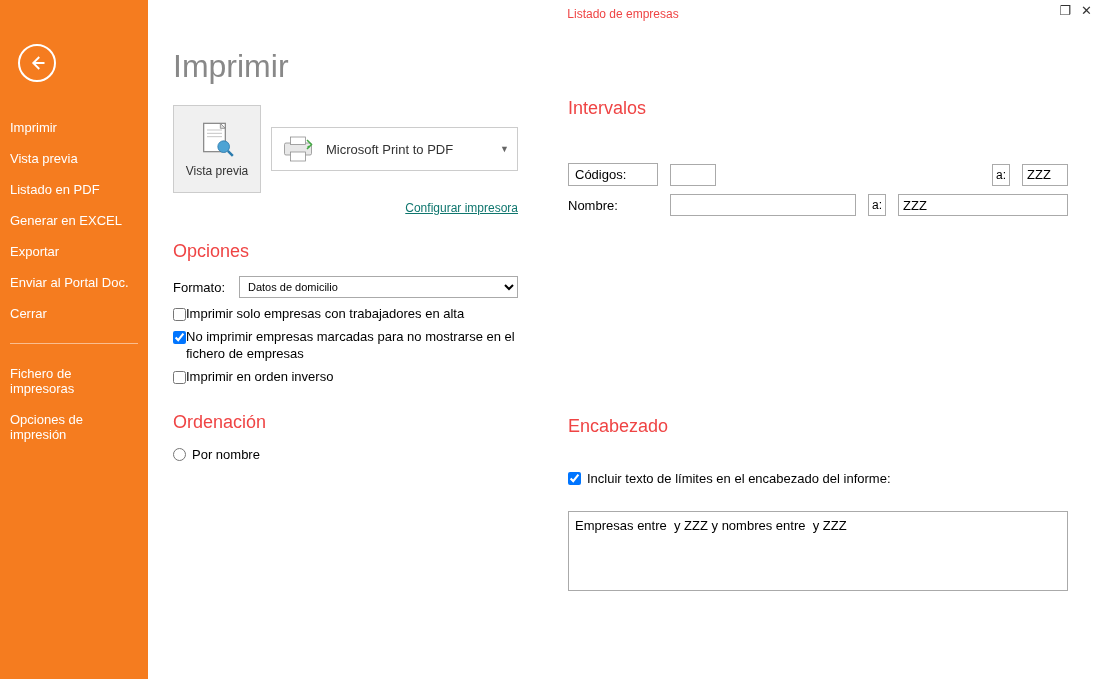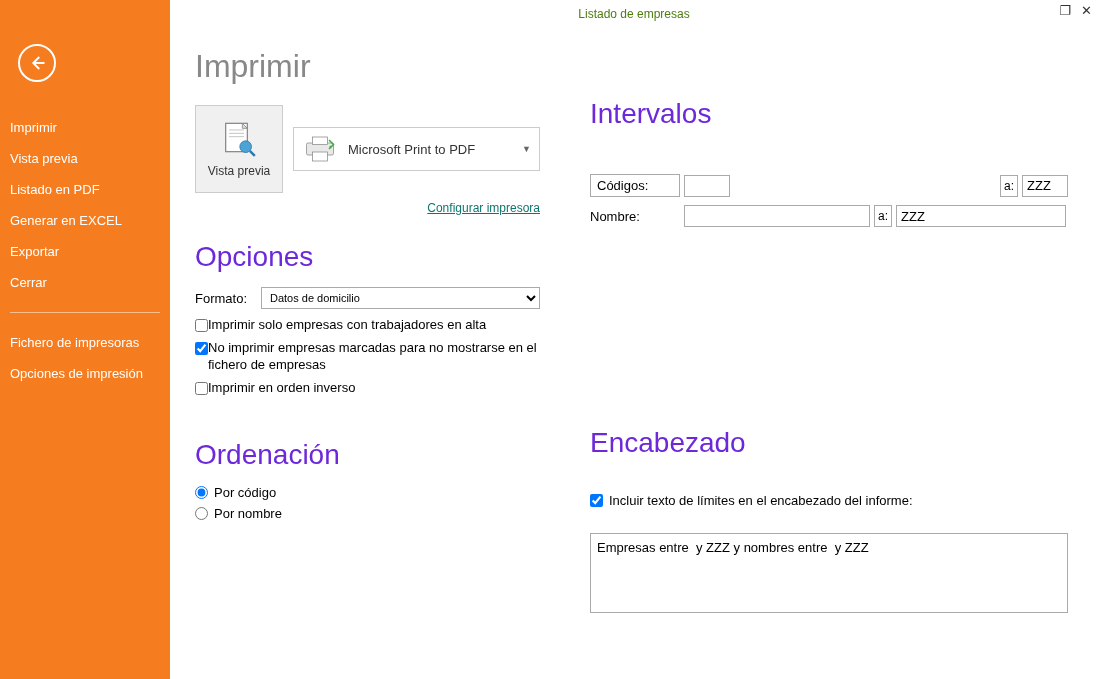--- a/index.html
+++ b/index.html
@@ -6,30 +6,30 @@
 body { width: 1098px; height: 679px; display: flex; background: #fff; overflow: hidden; }
 
 .sidebar { width: 170px; height: 679px; background: #f57c1f; color: #fff; padding: 14px 0 0 0; }
 .back-circle { width: 38px; height: 38px; border: 2px solid #fff; border-radius: 50%; display: flex; align-items: center; justify-content: center; margin: 30px 0 30px 18px; cursor: pointer; }
 .back-circle svg { width: 18px; height: 18px; }
 .nav-item { padding: 8px 10px; font-size: 13px; cursor: pointer; }
 .nav-divider { border-top: 1px solid rgba(255,255,255,0.5); margin: 14px 10px; }
 
 .main { flex: 1; display: flex; flex-direction: column; }
 .titlebar { height: 28px; display: flex; align-items: center; position: relative; }
-.titlebar-title { flex: 1; text-align: center; font-size: 12px; color: #4d7c0f; }
+.titlebar-title { flex: 1; text-align: center; font-size: 12px; color: #ef4444; }
 .titlebar-controls { position: absolute; right: 6px; top: 4px; display: flex; gap: 10px; }
 .titlebar-controls span { font-size: 13px; cursor: pointer; color: #333; line-height: 1; }
 
 .content { flex: 1; padding: 20px 30px 20px 25px; display: flex; gap: 50px; }
 .left-col { width: 345px; }
 .right-col { flex: 1; }
 
 h1 { font-size: 32px; font-weight: 300; color: #888; margin-bottom: 20px; }
-h2 { font-size: 28px; font-weight: 400; color: #6d28d9; margin-bottom: 14px; margin-top: 16px; }
+h2 { font-size: 18px; font-weight: 400; color: #ef4444; margin-bottom: 14px; }
 
 .preview-row { display: flex; gap: 10px; align-items: stretch; margin-bottom: 8px; }
 .preview-btn { width: 88px; height: 88px; background: #f0f0f0; border: 1px solid #ccc; display: flex; flex-direction: column; align-items: center; justify-content: center; gap: 4px; cursor: pointer; }
 .preview-btn svg { width: 40px; height: 40px; }
 .preview-btn-label { font-size: 12px; color: #333; }
 
 .printer-select { flex: 1; border: 1px solid #ccc; display: flex; align-items: center; padding: 0 8px; gap: 10px; height: 44px; align-self: center; cursor: pointer; }
 .printer-select svg { width: 36px; height: 28px; }
 .printer-name { font-size: 13px; color: #333; flex: 1; }
 .dropdown-arrow { font-size: 9px; color: #666; }
@@ -39,21 +39,21 @@
 .form-row { display: flex; align-items: center; gap: 8px; margin-bottom: 8px; font-size: 13px; }
 .form-row label { min-width: 58px; }
 .form-row select { flex: 1; height: 22px; border: 1px solid #aaa; font-size: 11px; padding: 0 4px; background: #fff; }
 
 .checkbox-row { display: flex; align-items: flex-start; margin-bottom: 6px; font-size: 13px; line-height: 1.3; }
 .checkbox-row input { margin-top: 2px; }
 
 .radio-row { display: flex; align-items: center; gap: 6px; margin-bottom: 6px; font-size: 13px; }
 
 .intervals { margin-top: 50px; }
-.interval-row { display: flex; align-items: center; gap: 4px; margin-bottom: 8px; font-size: 13px; }
+.interval-row { display: flex; align-items: center; gap: 12px; margin-bottom: 8px; font-size: 13px; }
 .interval-label-box { border: 1px solid #aaa; padding: 3px 6px; min-width: 90px; cursor: pointer; }
 .interval-label-plain { min-width: 90px; padding: 3px 6px 3px 0; }
 .interval-row input[type=text] { border: 1px solid #aaa; height: 22px; padding: 0 4px; font-size: 13px; }
 .input-small { width: 46px; }
 .input-to-label { width: 18px; border: 1px solid #aaa; height: 22px; display: flex; align-items: center; justify-content: center; font-size: 12px; }
 .input-med { width: 46px; }
 .input-wide { width: 170px; }
 .input-xwide { width: 186px; }
 
 .header-section { margin-top: 200px; }
@@ -69,20 +69,21 @@
   <div class="back-circle">
     <svg viewBox="0 0 24 24" fill="none" stroke="#fff" stroke-width="2.5">
         <path d="M15 4 L7 12 L15 20 M7 12 H22"></path>
       </svg>
   </div>
   <div class="nav-item">Imprimir</div>
   <div class="nav-item">Vista previa</div>
   <div class="nav-item">Listado en PDF</div>
   <div class="nav-item">Generar en EXCEL</div>
   <div class="nav-item">Exportar</div>
+  <div class="nav-item">Enviar al Portal Doc.</div>
   <div class="nav-item">Cerrar</div>
   <div class="nav-divider"></div>
   <div class="nav-item">Fichero de impresoras</div>
   <div class="nav-item">Opciones de impresión</div>
 </div>
 
 <div class="main">
   <div class="titlebar">
     <div class="titlebar-title">Listado de empresas</div>
     <div class="titlebar-controls">
@@ -138,24 +139,20 @@
         <span>No imprimir empresas marcadas para no mostrarse en el fichero de empresas</span>
       </div>
       <div class="checkbox-row">
         <input type="checkbox" style="">
         <span>Imprimir en orden inverso</span>
       </div>
 
       <div class="section-spacer"></div>
       <h2>Ordenación</h2>
       <div class="radio-row">
-        <input type="radio" name="ord" checked="" style="">
-        <span>Por código</span>
-      </div>
-      <div class="radio-row">
         <input type="radio" name="ord" style="">
         <span>Por nombre</span>
       </div>
     </div>
 
     <div class="right-col">
       <div class="intervals">
         <h2>Intervalos</h2>
         <div style="height:30px"></div>
         <div class="interval-row">

